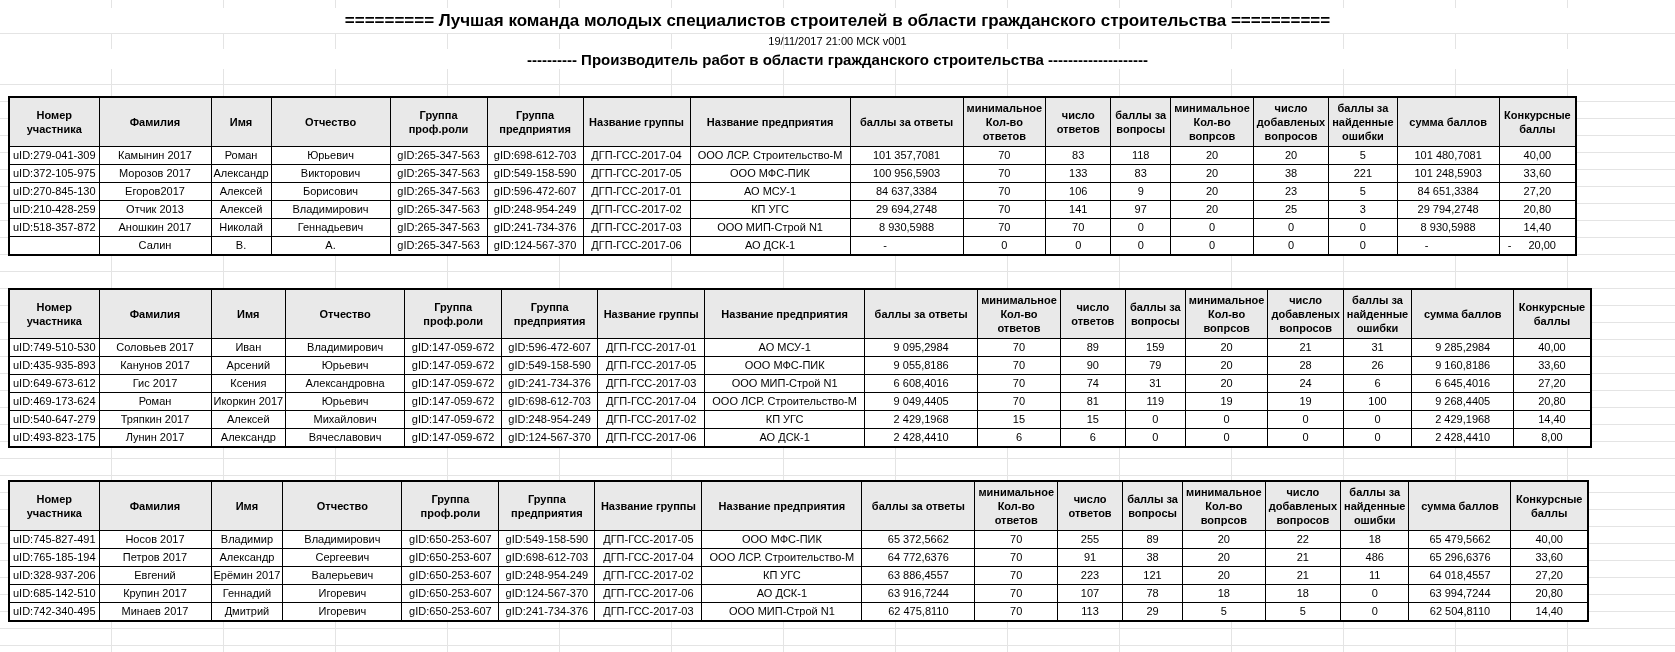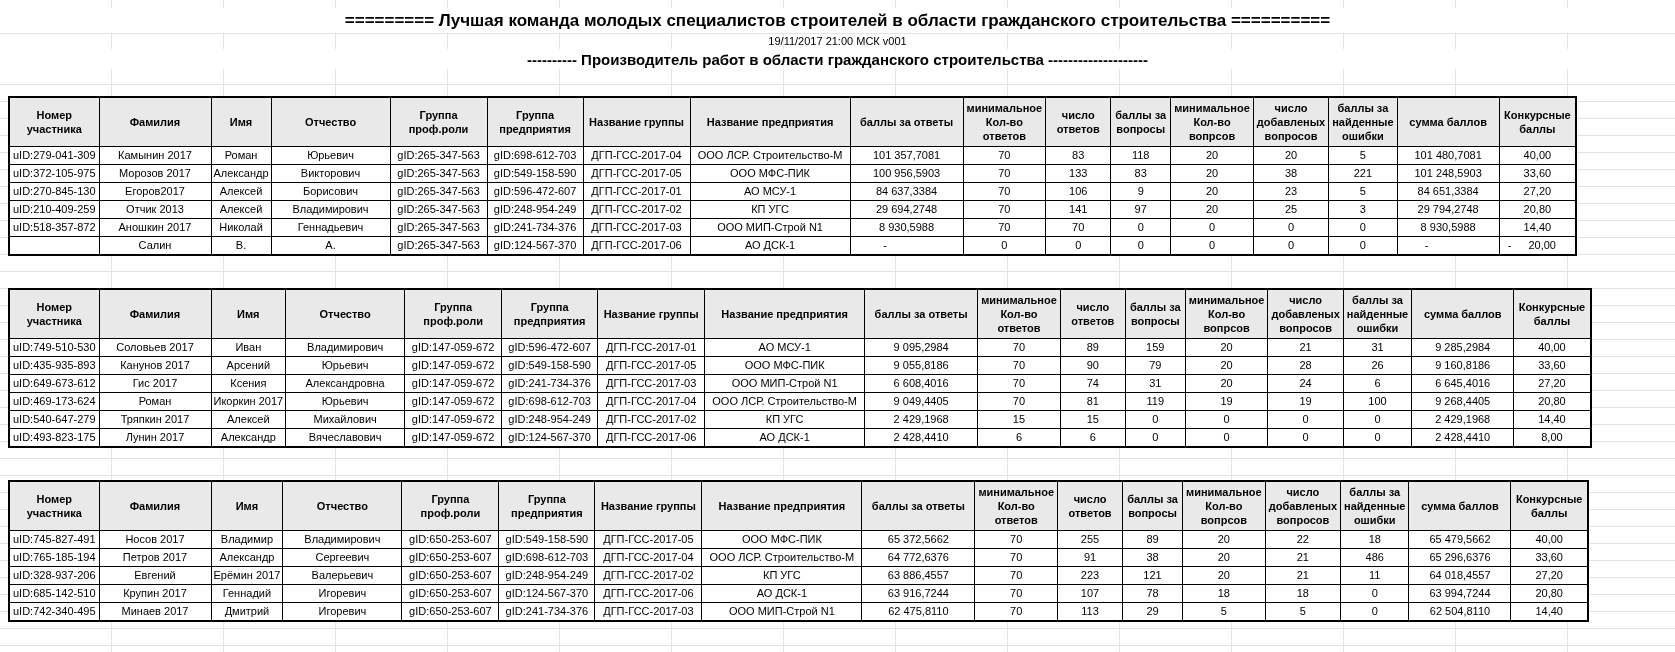--- a/index.html
+++ b/index.html
@@ -166,21 +166,21 @@
           <td>70</td>
           <td>106</td>
           <td>9</td>
           <td>20</td>
           <td>23</td>
           <td>5</td>
           <td class="num">84 651,3384</td>
           <td class="num">27,20</td>
         </tr>
         <tr>
-          <td>uID:210-409-259</td>
+          <td>uID:210-428-259</td>
           <td>Отчик 2013</td>
           <td>Алексей</td>
           <td>Владимирович</td>
           <td>gID:265-347-563</td>
           <td>gID:248-954-249</td>
           <td>ДГП-ГСС-2017-02</td>
           <td>КП УГС</td>
           <td class="num">29 694,2748</td>
           <td>70</td>
           <td>141</td>

